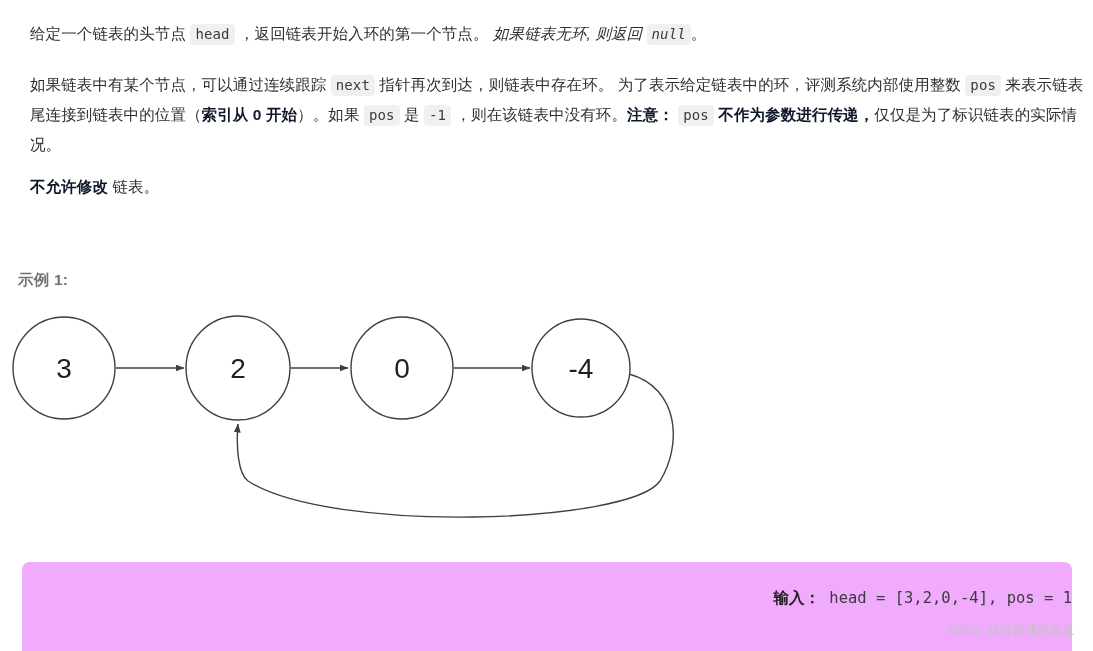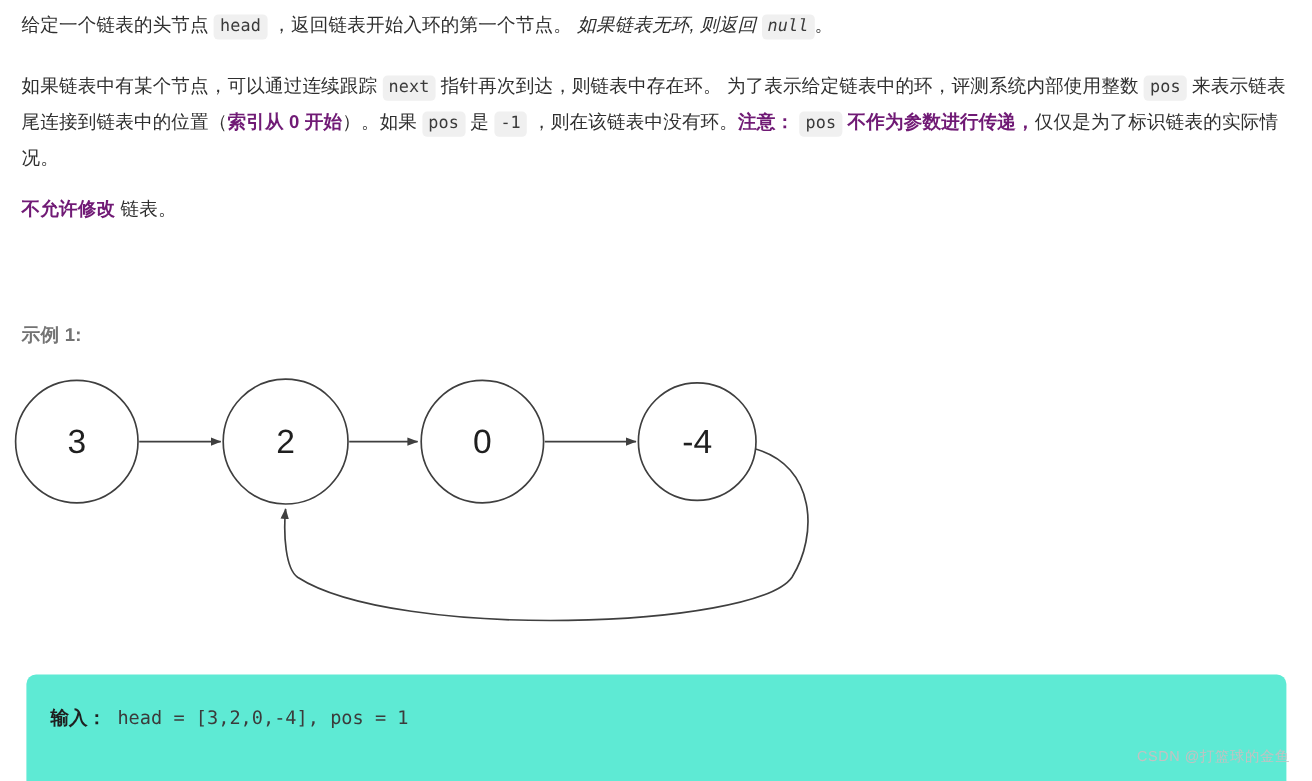--- a/index.html
+++ b/index.html
@@ -28,21 +28,21 @@
     top: 0;
     width: 1057px;
   }
 
   .para {
     font-size: 15.5px;
     line-height: 30px;
     color: #2f2f2f;
     letter-spacing: 0.1px;
     text-align: left;
-    margin: 0;
+    margin: 12px;
   }
 
   #p1 { position: absolute; top: 7px;  left: 0; width: 1057px; }
   #p2 { position: absolute; top: 58px; left: 0; width: 1057px; }
   #p3 { position: absolute; top: 160px; left: 0; width: 1057px; }
   #example-heading {
     position: absolute;
     top: 268px;
     left: 0;
     font-size: 15.5px;
@@ -56,21 +56,21 @@
     font-family: "DejaVu Sans Mono", "Liberation Mono", monospace;
     background: #f0f0f0;
     border-radius: 4px;
     padding: 2px 5px 3px 5px;
     font-size: 14px;
     color: #3a3a3a;
     white-space: pre;
   }
   .italic { font-style: italic; }
   .italic code, code.italic { font-style: italic; }
-  .b { font-weight: bold; color: #701a75; }
+  .b { font-weight: bold; color: #0f172a; }
 
   
   .diagram {
     position: absolute;
     left: 0;
     top: 296px;
     width: 760px;
     height: 250px;
   }
 
@@ -158,19 +158,19 @@
         <text x="402" y="72" text-anchor="middle" dominant-baseline="central" font-family="Liberation Sans, DejaVu Sans, sans-serif" font-size="28" fill="#1f1f1f">0</text>
       </g>
 
       <g>
         <circle cx="581" cy="72" r="49" fill="#ffffff" stroke="#3f3f3f" stroke-width="1.4"></circle>
         <text x="581" y="72" text-anchor="middle" dominant-baseline="central" font-family="Liberation Sans, DejaVu Sans, sans-serif" font-size="28" fill="#1f1f1f">-4</text>
       </g>
     </svg>
   </div>
 
-  <div class="codeblock" style="background: #5eead4;">
+  <div class="codeblock" style="background: #f0abfc; text-align: right;">
     <div class="codeline"><span class="lbl">输入：</span><span> head = [3,2,0,-4], pos = 1</span></div>
   </div>
 
   <div class="watermark" style="color: rgb(194, 194, 194);">CSDN @打篮球的金鱼</div>
 
 </div>
 
 </body></html>

